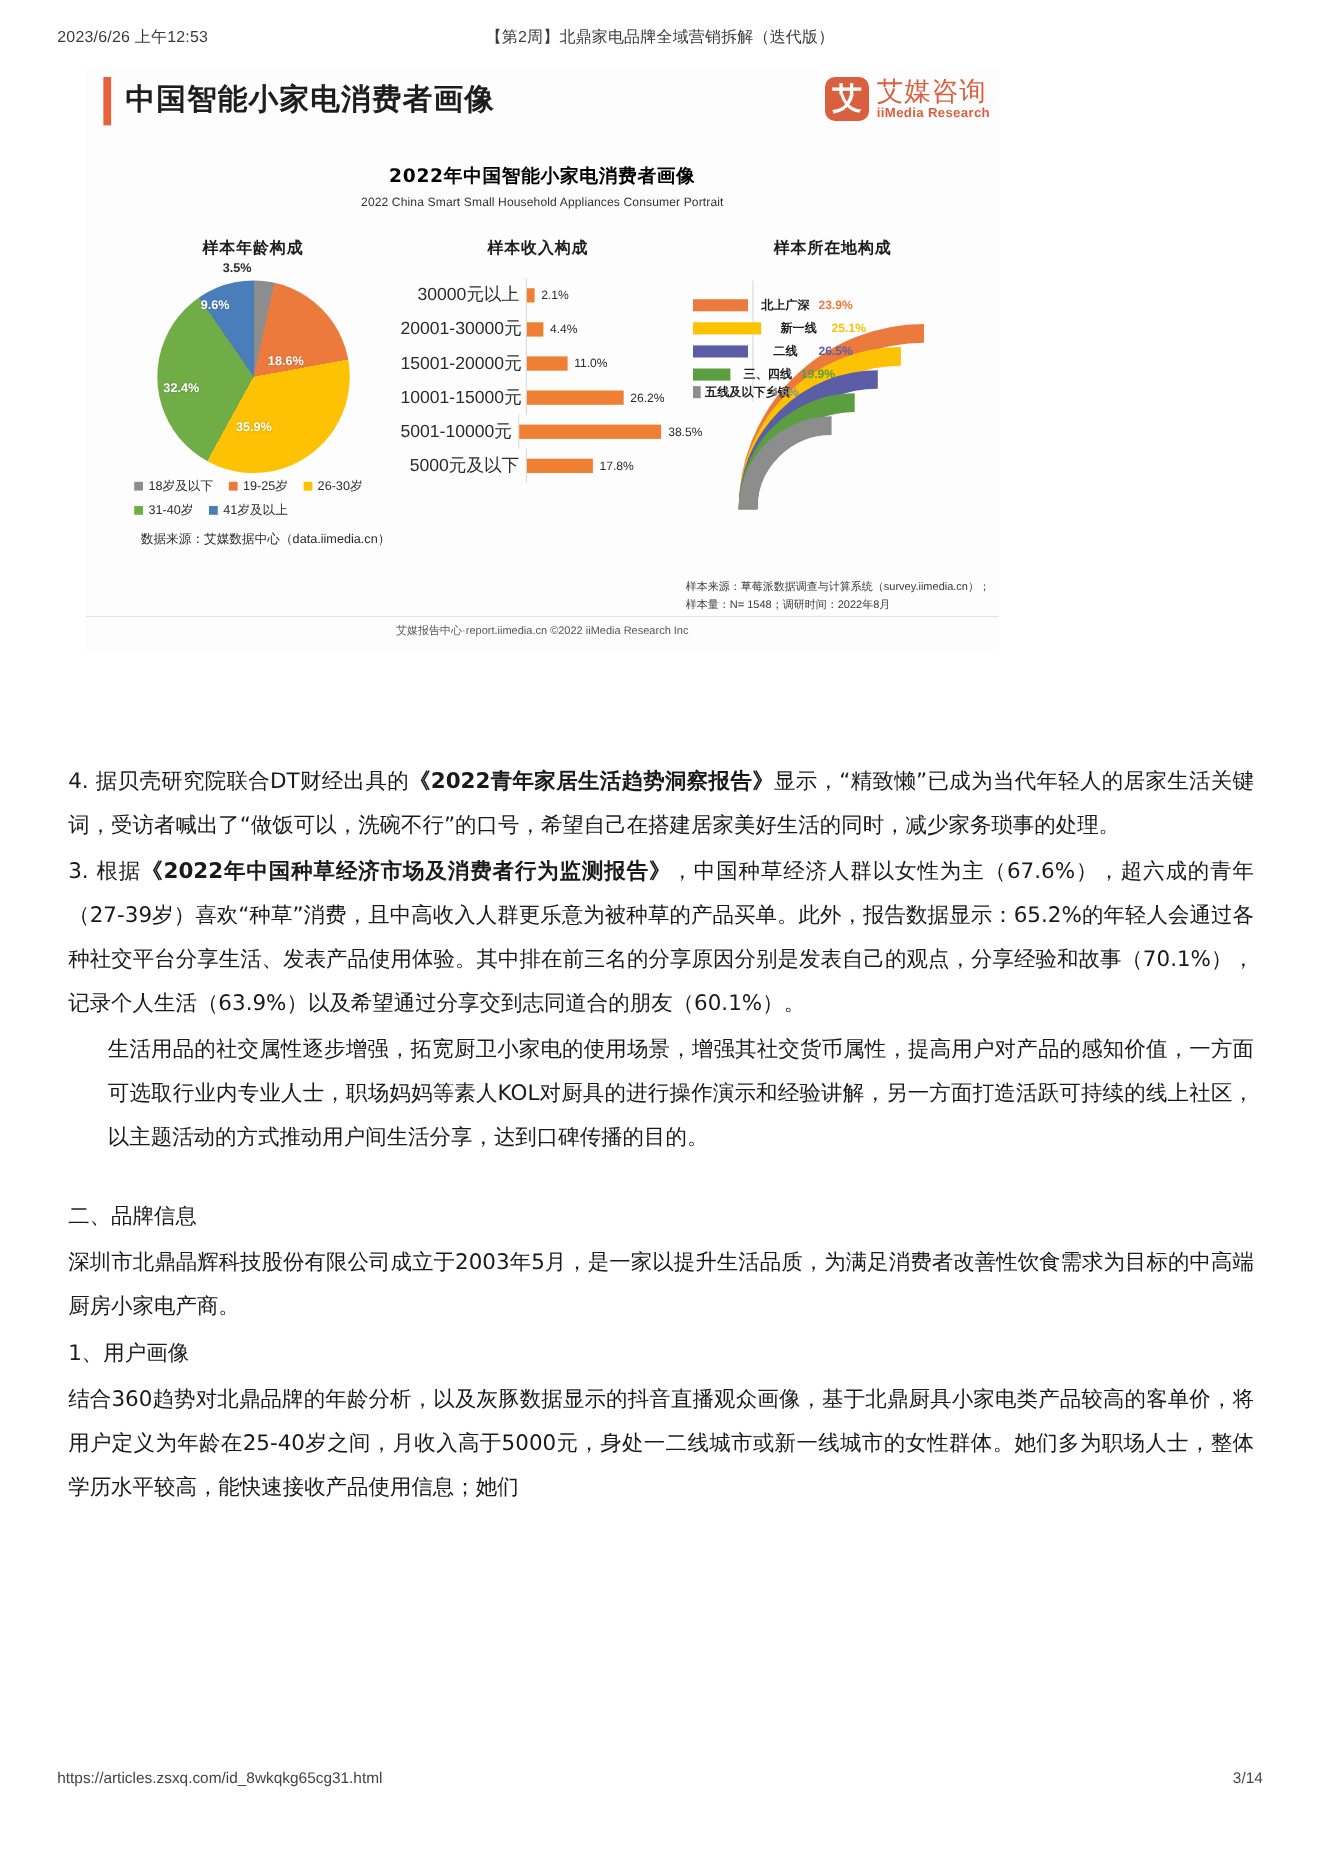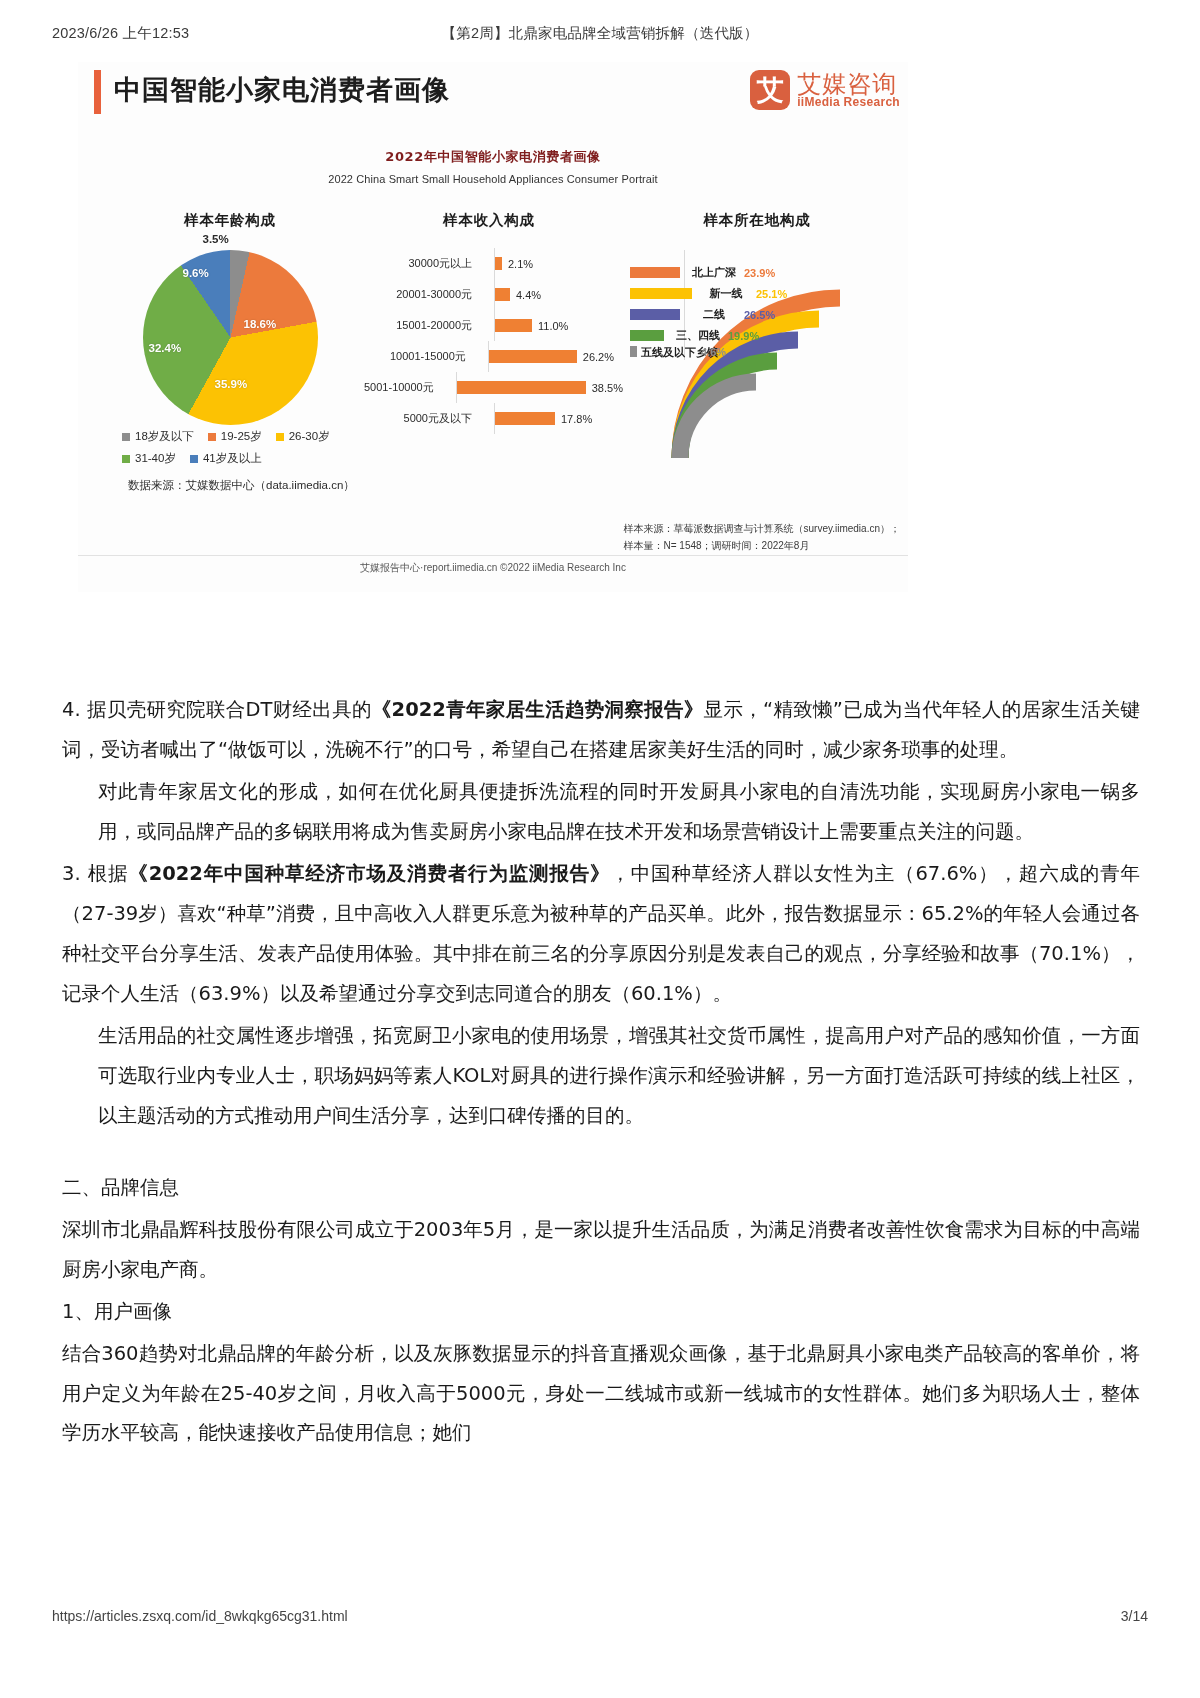--- a/index.html
+++ b/index.html
@@ -44,21 +44,21 @@
   .brand-mark{
     width:40px;height:40px;border-radius:9px;background:#d9603f;
     color:#fff;font-size:27px;font-weight:700;line-height:40px;text-align:center;
     font-family:"DejaVu Sans","Liberation Sans",sans-serif;
   }
   .brand-txt{display:flex;flex-direction:column;line-height:1.05;}
   .brand-cn{font-size:24px;font-weight:400;color:#d9603f;letter-spacing:1px;}
   .brand-en{font-size:12px;font-weight:700;color:#d9603f;letter-spacing:.3px;}
 
   .ig-subhead{text-align:center;margin-top:20px;}
-  .ig-sub-cn{font-size:13px;font-weight:700;color:#7f1d1d;letter-spacing:.6px;
+  .ig-sub-cn{font-size:17px;font-weight:700;color:#000000;letter-spacing:.6px;
     font-family:"DejaVu Sans","Liberation Sans",sans-serif;}
   .ig-sub-en{font-size:11px;color:#333;margin-top:7px;letter-spacing:.1px;}
 
   .panels{position:relative;margin-top:26px;height:300px;}
   .panel{position:absolute;top:0;}
   .panel-title{
     font-size:14.5px;font-weight:700;color:#1d1d1d;text-align:center;letter-spacing:.8px;
     font-family:"DejaVu Sans","Liberation Sans",sans-serif;
   }
 
@@ -79,21 +79,21 @@
   .pie-legend{margin-top:4px;padding-left:22px;}
   .pl-row{display:flex;gap:14px;margin-bottom:7px;}
   .pl-item{display:flex;align-items:center;gap:5px;font-size:11.5px;color:#2b2b2b;white-space:nowrap;}
   .sw{width:8px;height:8px;display:inline-block;}
   .ds-note{margin-top:12px;padding-left:6px;font-size:11.5px;color:#2b2b2b;}
 
   
   .panel-income{left:286px;width:250px;}
   .bars{margin-top:18px;position:relative;}
   .bar-row{display:flex;align-items:center;height:31px;}
-  .bar-cat{width:108px;text-align:right;font-size:11px;color:#2b2b2b;padding-right:22px;white-space:nowrap;}
+  .bar-cat{width:108px;text-align:right;font-size:16px;color:#2b2b2b;padding-right:6px;white-space:nowrap;}
   .bar-track{flex:1;position:relative;height:31px;display:flex;align-items:center;border-left:1px solid #dadada;}
   .bar-fill{height:13px;background:#ef8033;}
   .bar-val{font-size:11px;color:#2b2b2b;margin-left:6px;white-space:nowrap;}
 
   
   .panel-region{left:548px;width:262px;}
   .arc-area{position:relative;width:262px;height:250px;margin-top:14px;text-decoration:underline;}
   .arc-legend{position:absolute;left:4px;top:18px;z-index:4;}
   .al-row{display:flex;align-items:center;height:21px;}
   .al-bar{height:11px;margin-right:4px;}
@@ -293,21 +293,20 @@
         <div>样本来源：草莓派数据调查与计算系统（survey.iimedia.cn）；</div>
         <div>样本量：N= 1548；调研时间：2022年8月</div>
       </div>
       <div class="ig-rule"></div>
       <div class="ft-center">艾媒报告中心·report.iimedia.cn  ©2022  iiMedia Research Inc</div>
     </div>
   </div>
 
   <div class="body">
     <p class="p"><span>4. 据贝壳研究院联合DT财经出具的</span><span class="b">《2022青年家居生活趋势洞察报告》</span><span>显示，“精致懒”已成为当代年轻人的居家生活关键词，受访者喊出了“做饭可以，洗碗不行”的口号，希望自己在搭建居家美好生活的同时，减少家务琐事的处理。</span></p>
-    <p class="p indent">对此青年家居文化的形成，如何在优化厨具便捷拆洗流程的同时开发厨具小家电的自清洗功能，实现厨房小家电一锅多用，或同品牌产品的多锅联用将成为售卖厨房小家电品牌在技术开发和场景营销设计上需要重点关注的问题。</p>
     <p class="p"><span>3. 根据</span><span class="b">《2022年中国种草经济市场及消费者行为监测报告》</span><span>，中国种草经济人群以女性为主（67.6%），超六成的青年（27-39岁）喜欢“种草”消费，且中高收入人群更乐意为被种草的产品买单。此外，报告数据显示：65.2%的年轻人会通过各种社交平台分享生活、发表产品使用体验。其中排在前三名的分享原因分别是发表自己的观点，分享经验和故事（70.1%），记录个人生活（63.9%）以及希望通过分享交到志同道合的朋友（60.1%）。</span></p>
     <p class="p indent">生活用品的社交属性逐步增强，拓宽厨卫小家电的使用场景，增强其社交货币属性，提高用户对产品的感知价值，一方面可选取行业内专业人士，职场妈妈等素人KOL对厨具的进行操作演示和经验讲解，另一方面打造活跃可持续的线上社区，以主题活动的方式推动用户间生活分享，达到口碑传播的目的。</p>
     <div class="gap"></div>
     <p class="p">二、品牌信息</p>
     <p class="p">深圳市北鼎晶辉科技股份有限公司成立于2003年5月，是一家以提升生活品质，为满足消费者改善性饮食需求为目标的中高端厨房小家电产商。</p>
     <p class="p">1、用户画像</p>
     <p class="p">结合360趋势对北鼎品牌的年龄分析，以及灰豚数据显示的抖音直播观众画像，基于北鼎厨具小家电类产品较高的客单价，将用户定义为年龄在25-40岁之间，月收入高于5000元，身处一二线城市或新一线城市的女性群体。她们多为职场人士，整体学历水平较高，能快速接收产品使用信息；她们</p>
   </div>
 
   <div class="pagefoot">

